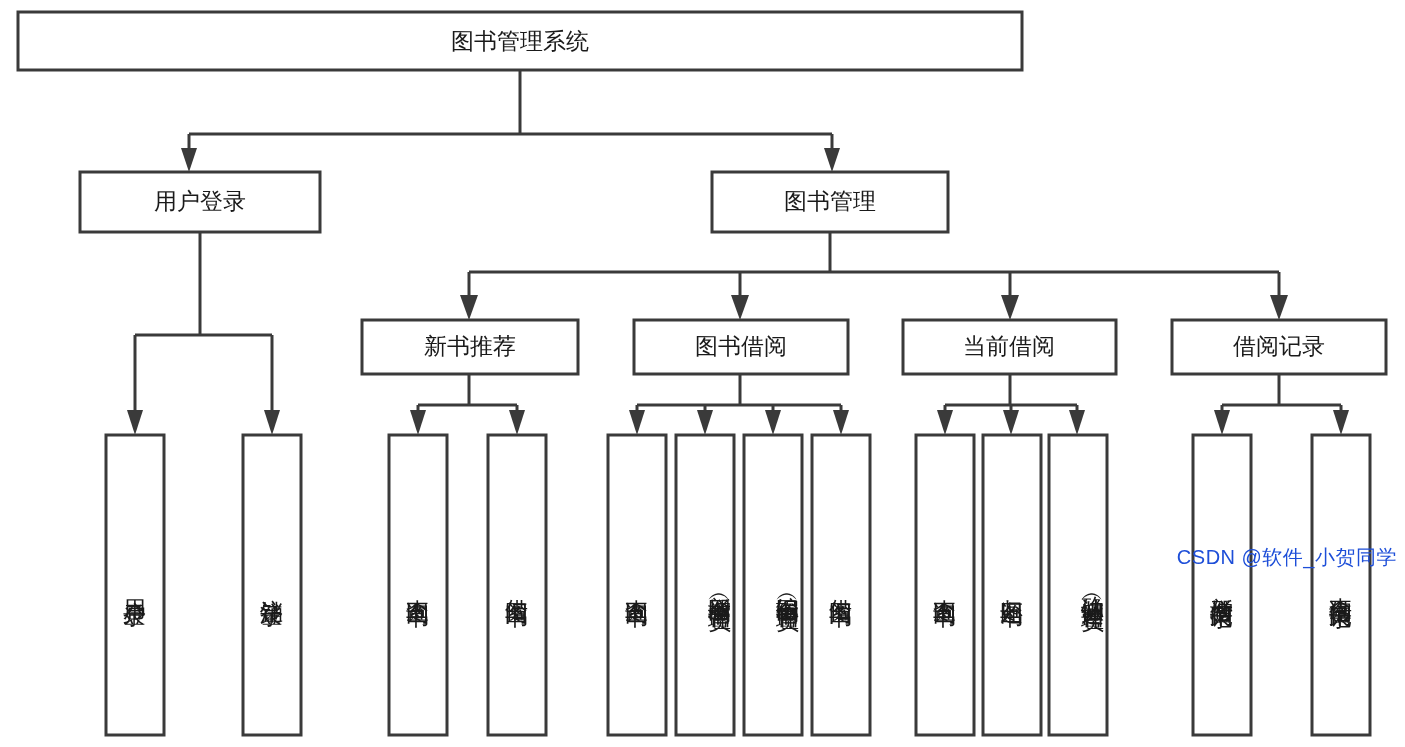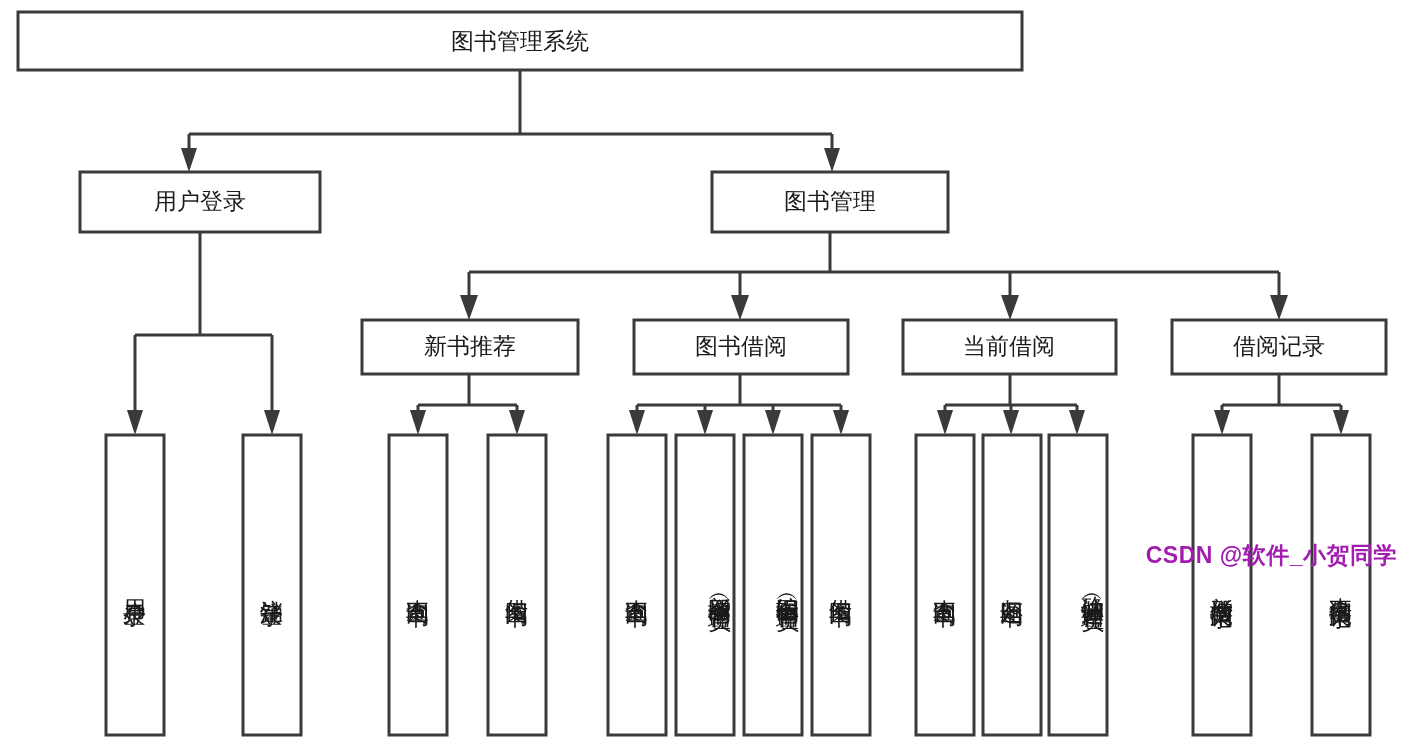--- a/index.html
+++ b/index.html
@@ -46,26 +46,25 @@
     fill: #1a1a1a;
     font-size: 23px;
     text-anchor: middle;
     dominant-baseline: middle;
   }
   .watermark {
     position: absolute;
     right: 8px;
     bottom: 4px;
     font-family: "Liberation Sans", "DejaVu Sans", sans-serif;
-    font-size: 23px;
-    color: #a21caf;
+    font-size: 20px;
+    color: #1d4ed8;
     letter-spacing: 0.5px;
     white-space: nowrap;
     pointer-events: none;
-    font-weight: bold;
   }
 </style>
 </head>
 <body>
 
 <div id="diagram-root">
   <svg class="flow" viewBox="0 0 1405 747" xmlns="http://www.w3.org/2000/svg">
 
     <g>
       <path class="connector" d="M 520 70 L 520 134"></path>

